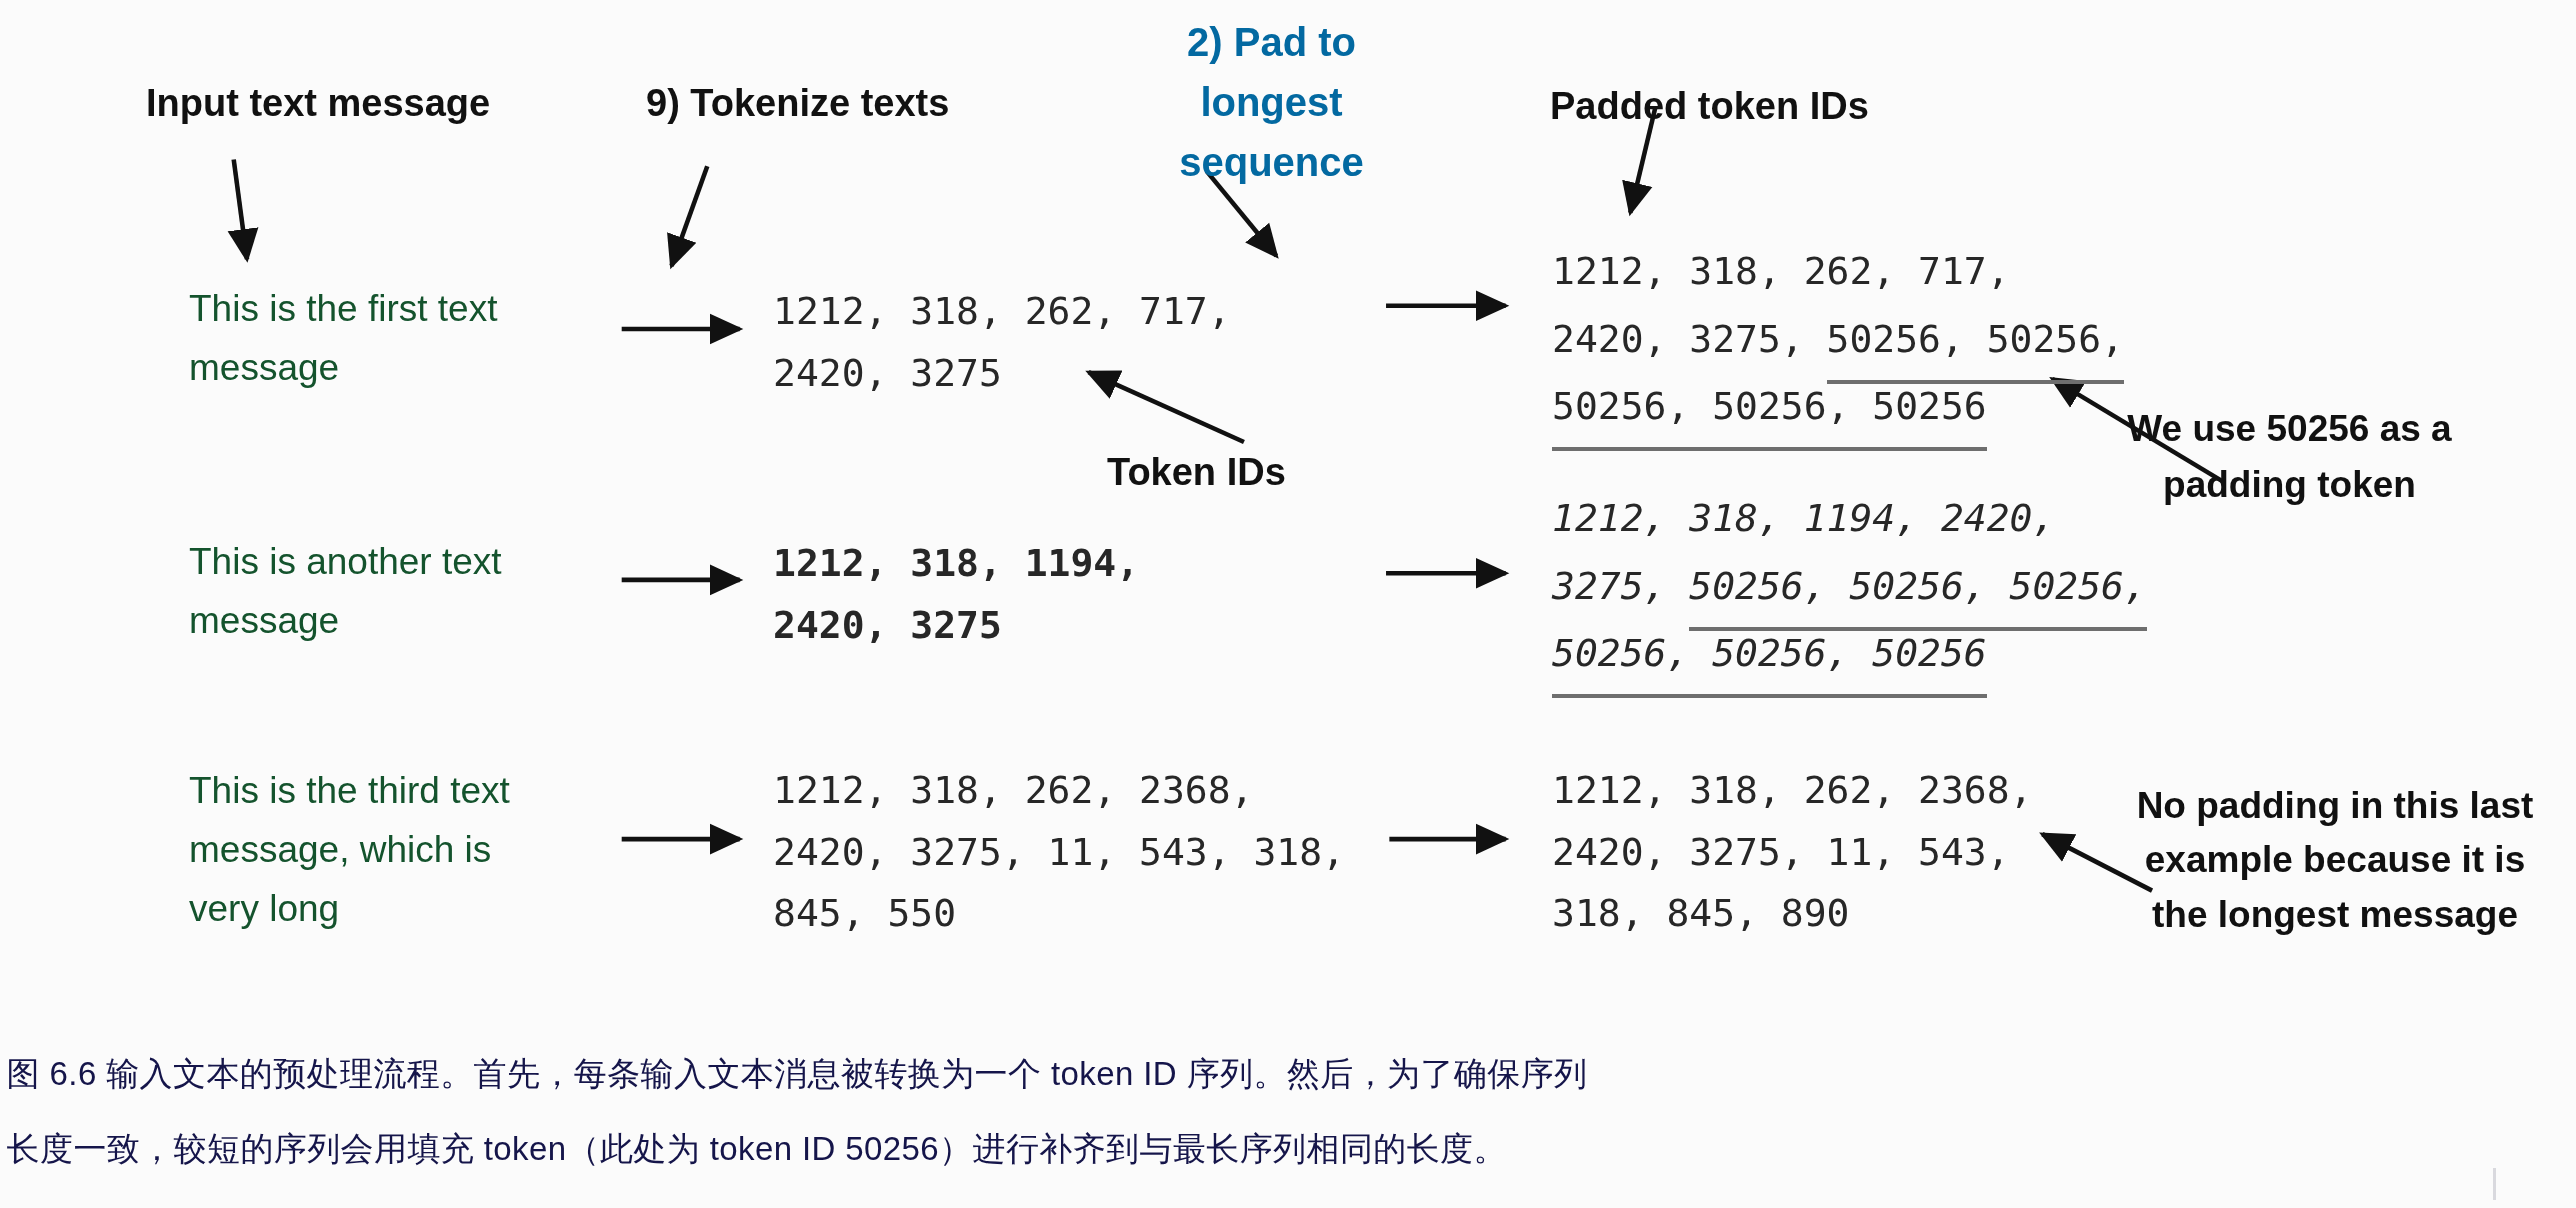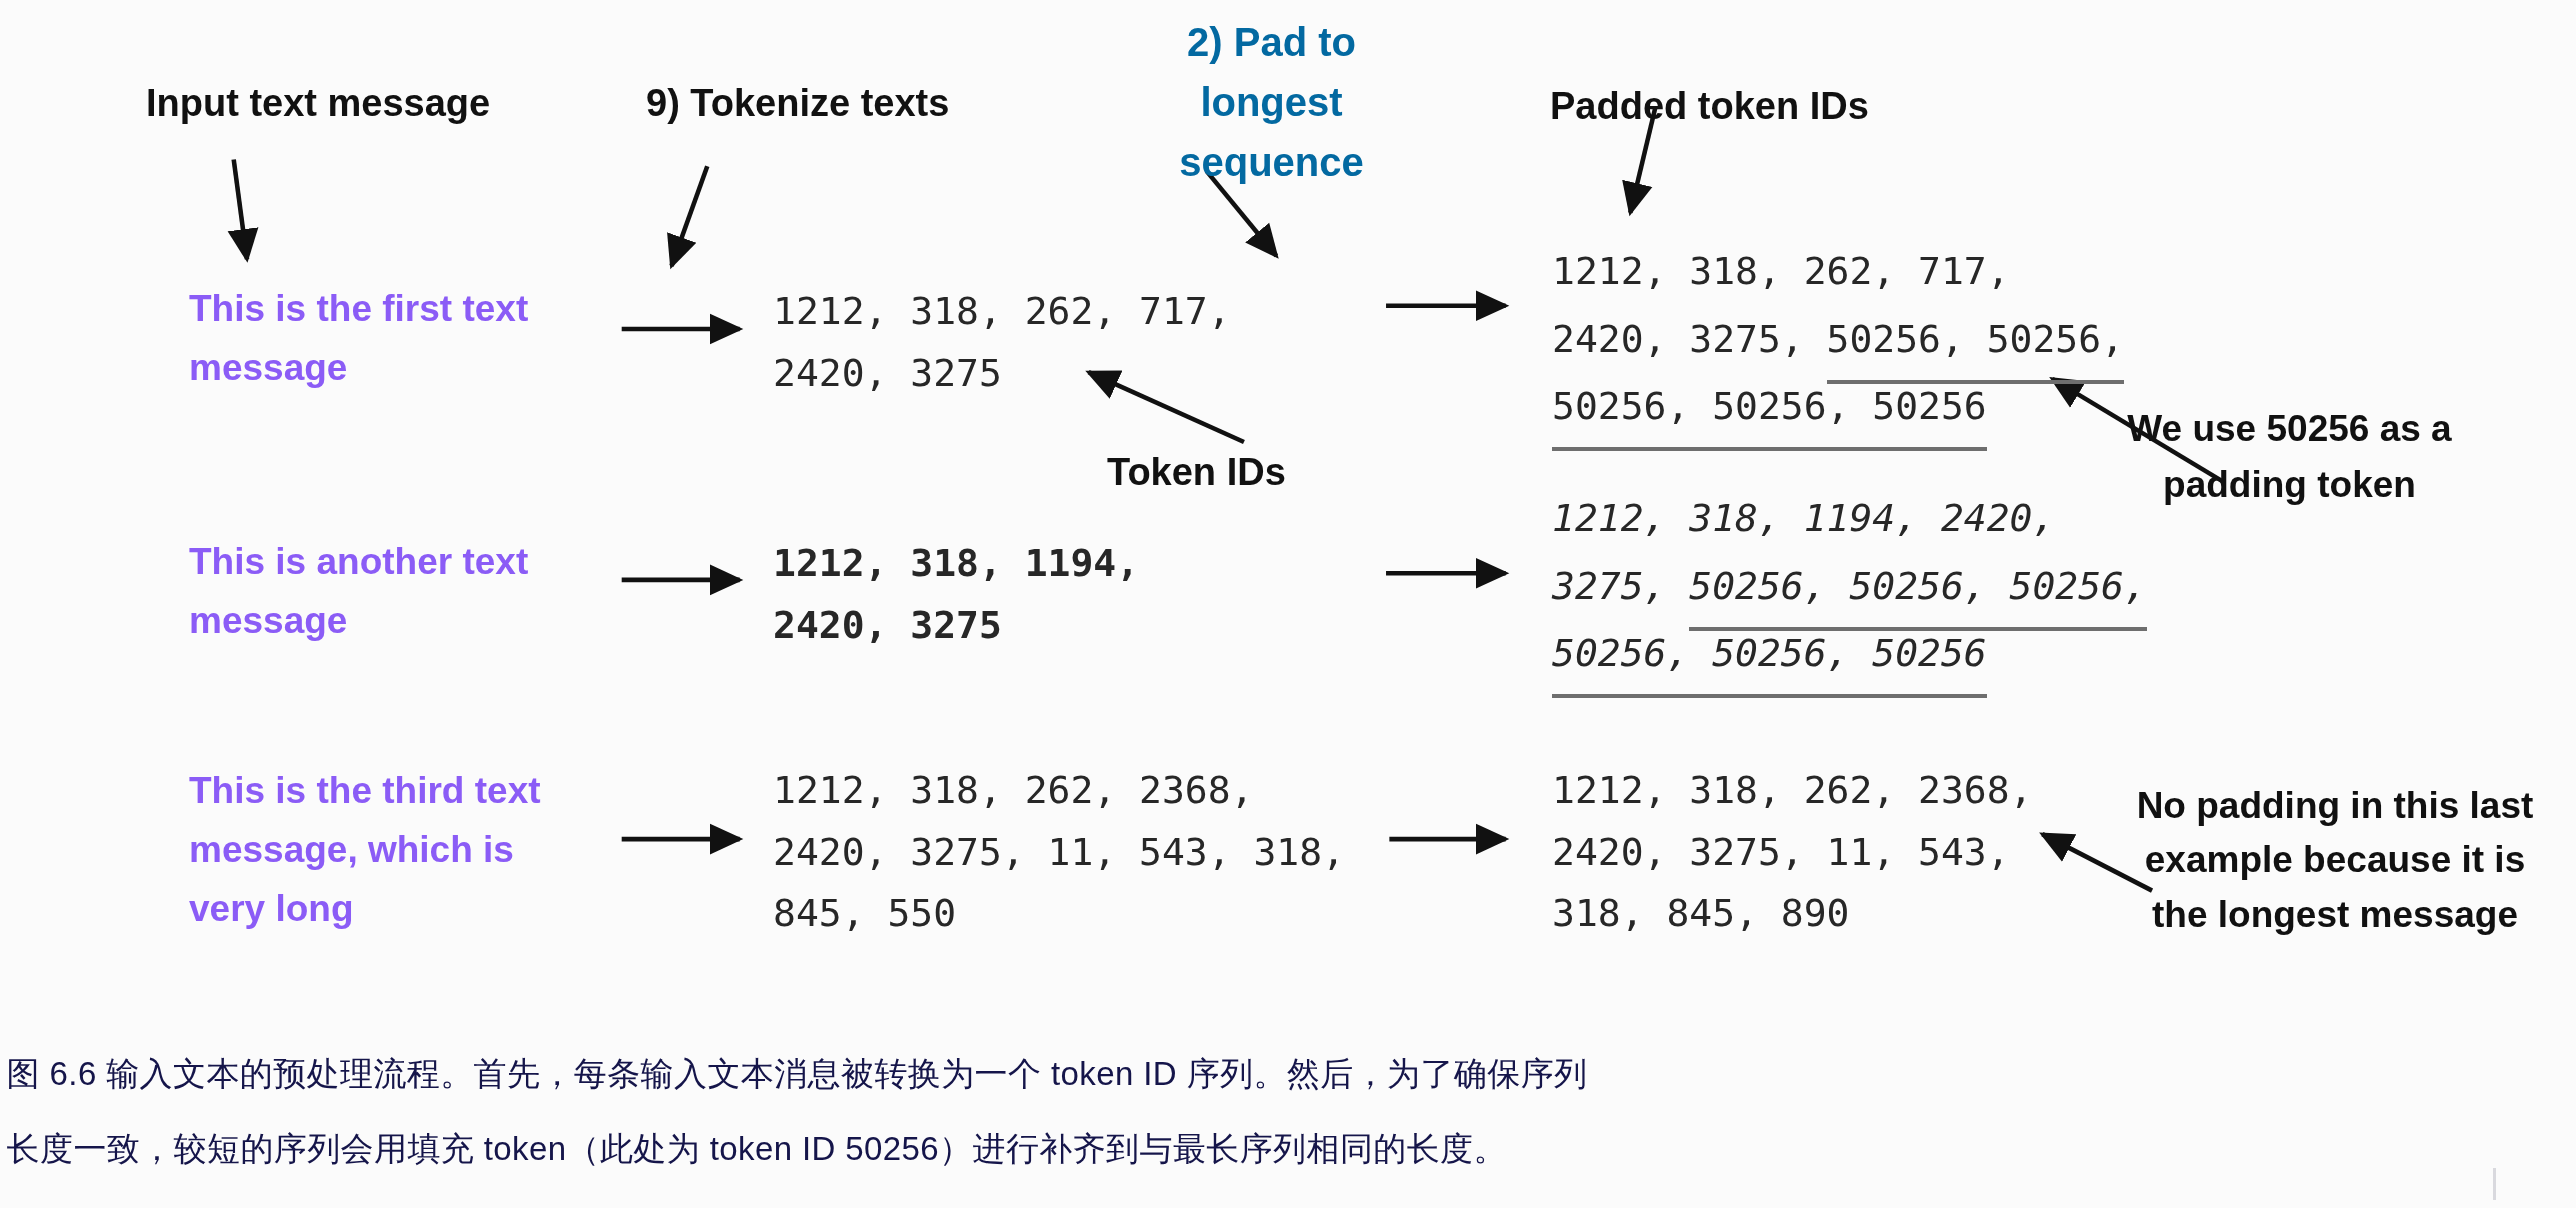--- a/index.html
+++ b/index.html
@@ -9,22 +9,22 @@
     font-family:"Liberation Sans", sans-serif;
     color:#111;
   }
   .lbl {
     position:absolute; font-weight:bold; font-size:38px;
     color:#111; white-space:nowrap; line-height:1.2;
   }
   .lbl-block { position:absolute; font-weight:bold; font-size:40px; color:#0369a1;
     text-align:center; line-height:1.5; }
   .msg {
-    position:absolute; font-size:37px; color:#8b5cf6; line-height:1.6;
-    white-space:nowrap; font-weight:bold;
+    position:absolute; font-size:37px; color:#14532d; line-height:1.6;
+    white-space:nowrap; font-weight:normal;
   }
   .tok {
     position:absolute; font-family:"DejaVu Sans Mono", monospace;
     font-size:38px; color:#272727; line-height:1.62; white-space:nowrap;
   }
   .tok.wide { line-height:1.78; }
   .seg { display:inline; }
   .seg.u { border-bottom:4.2px solid #6e6e6e; padding-bottom:19px; }
   .note {
     position:absolute; font-weight:bold; font-size:37px; color:#111;

